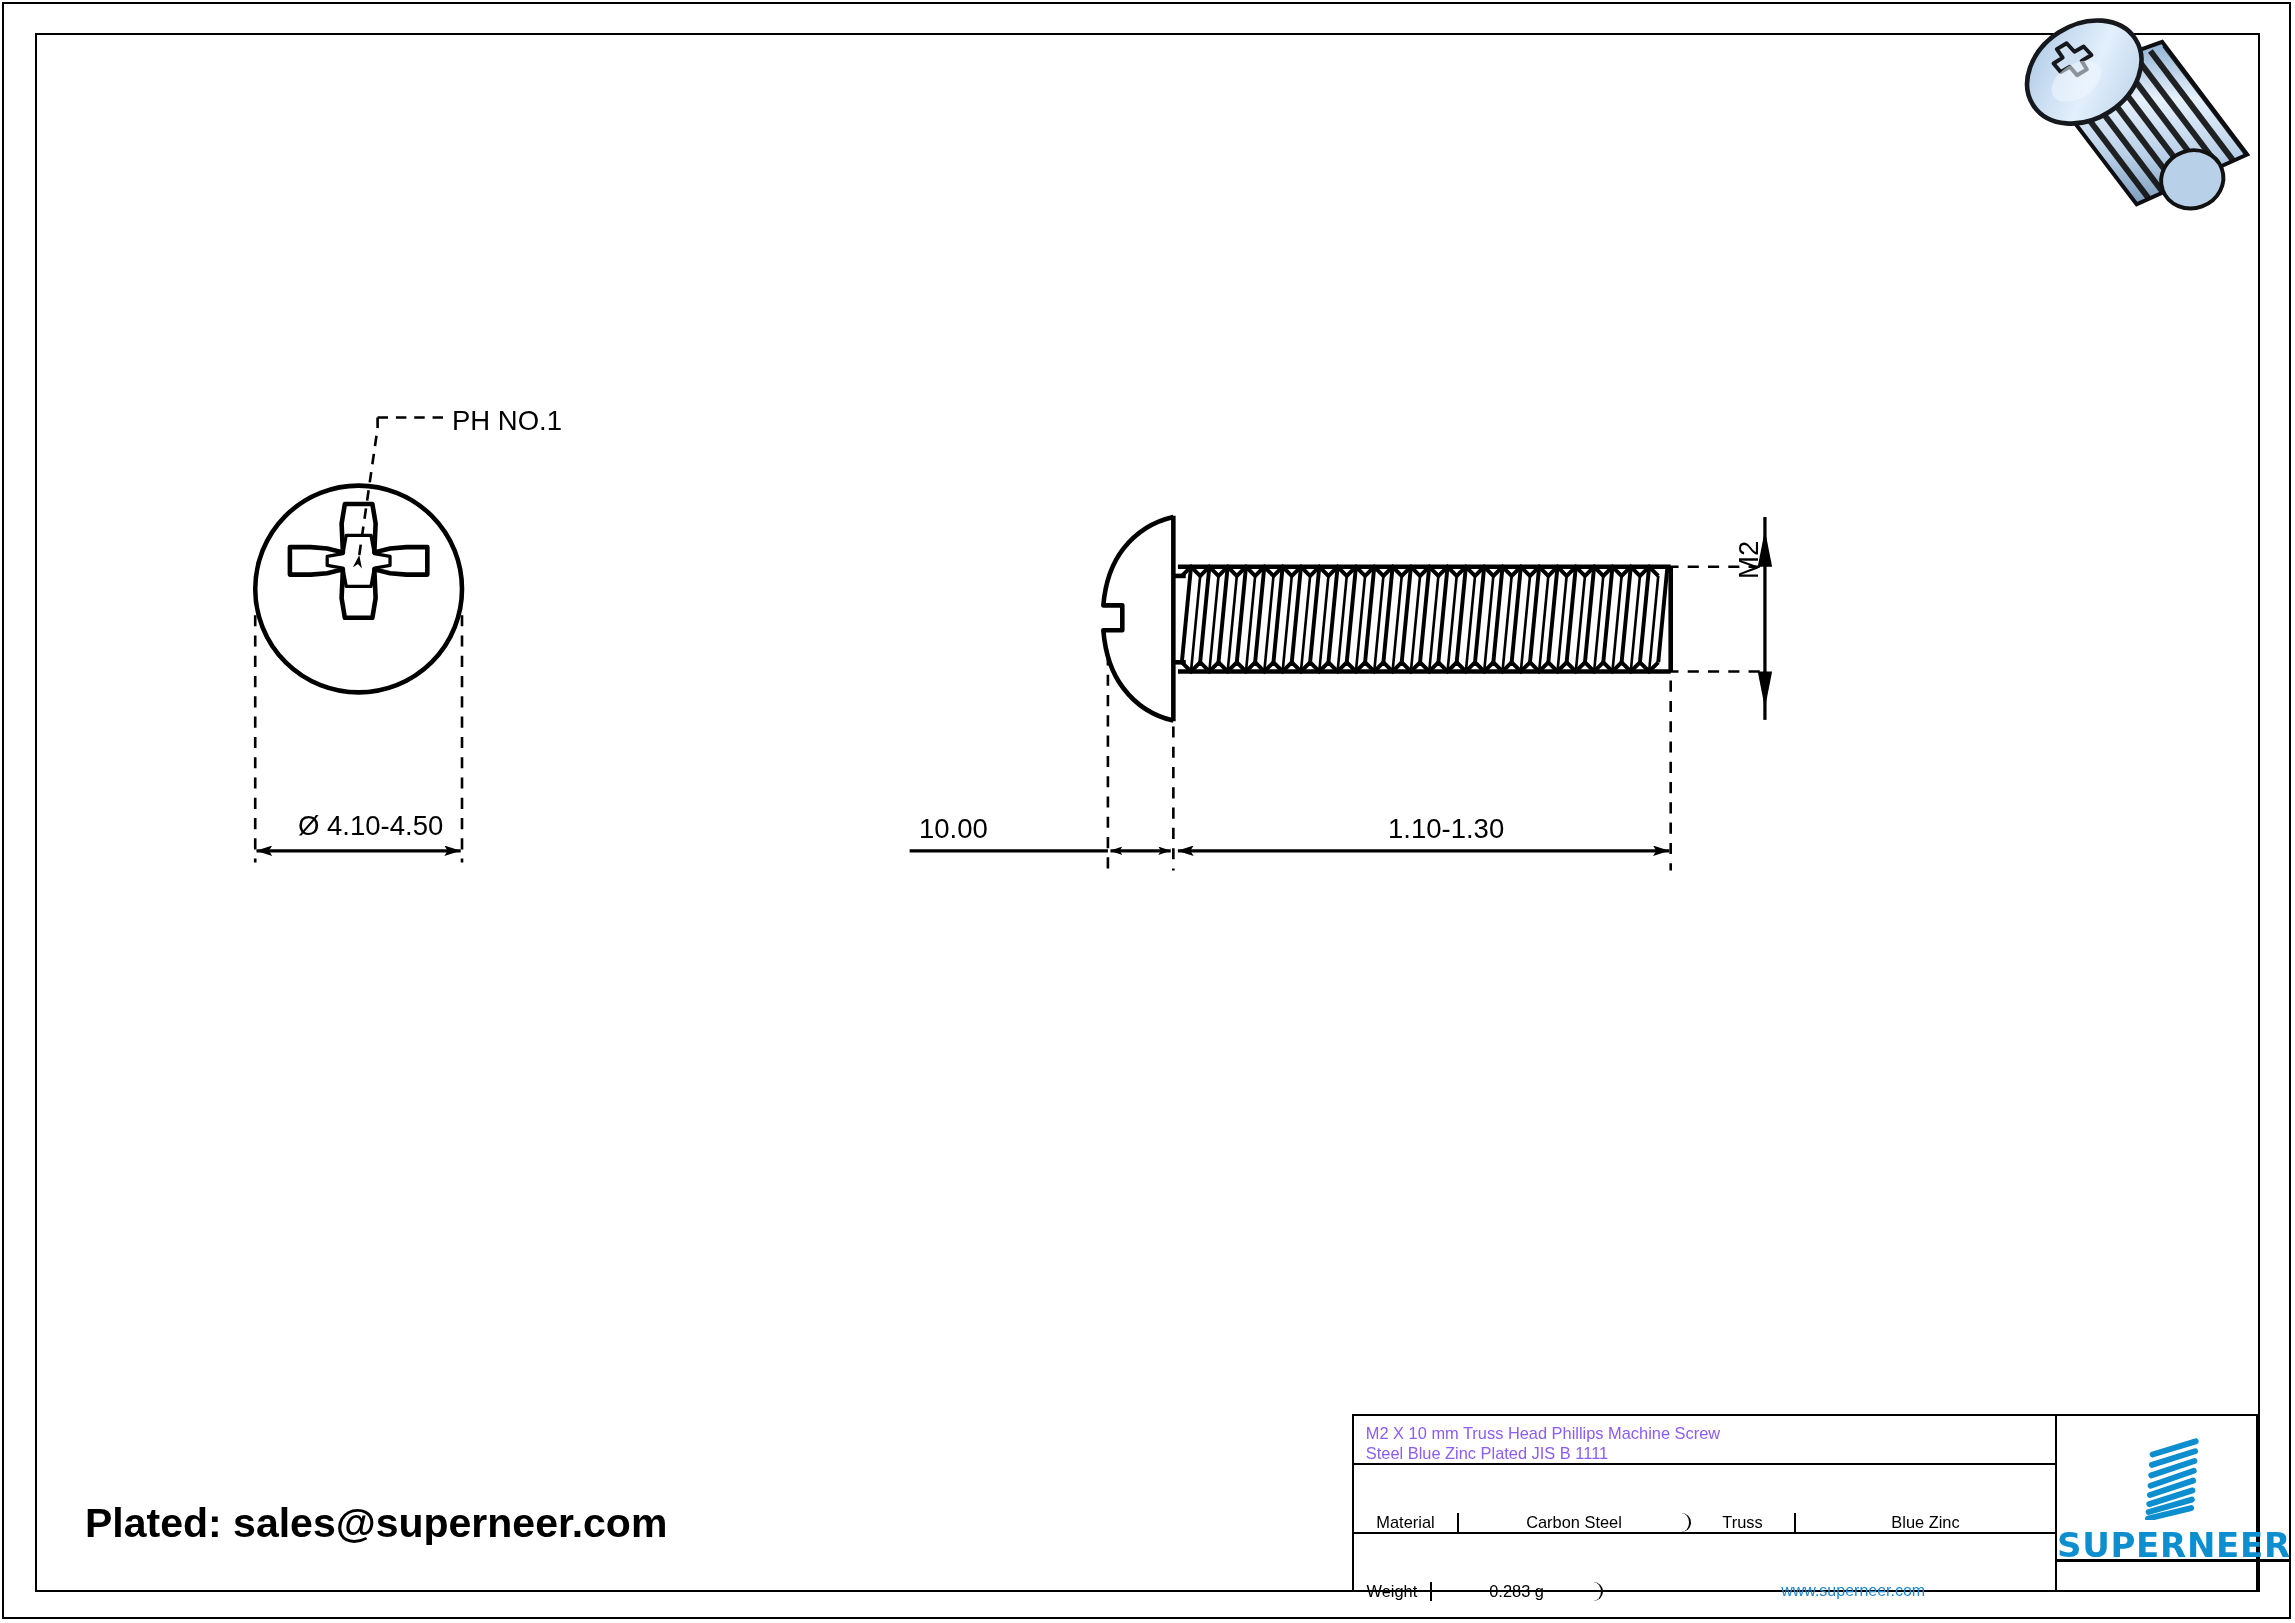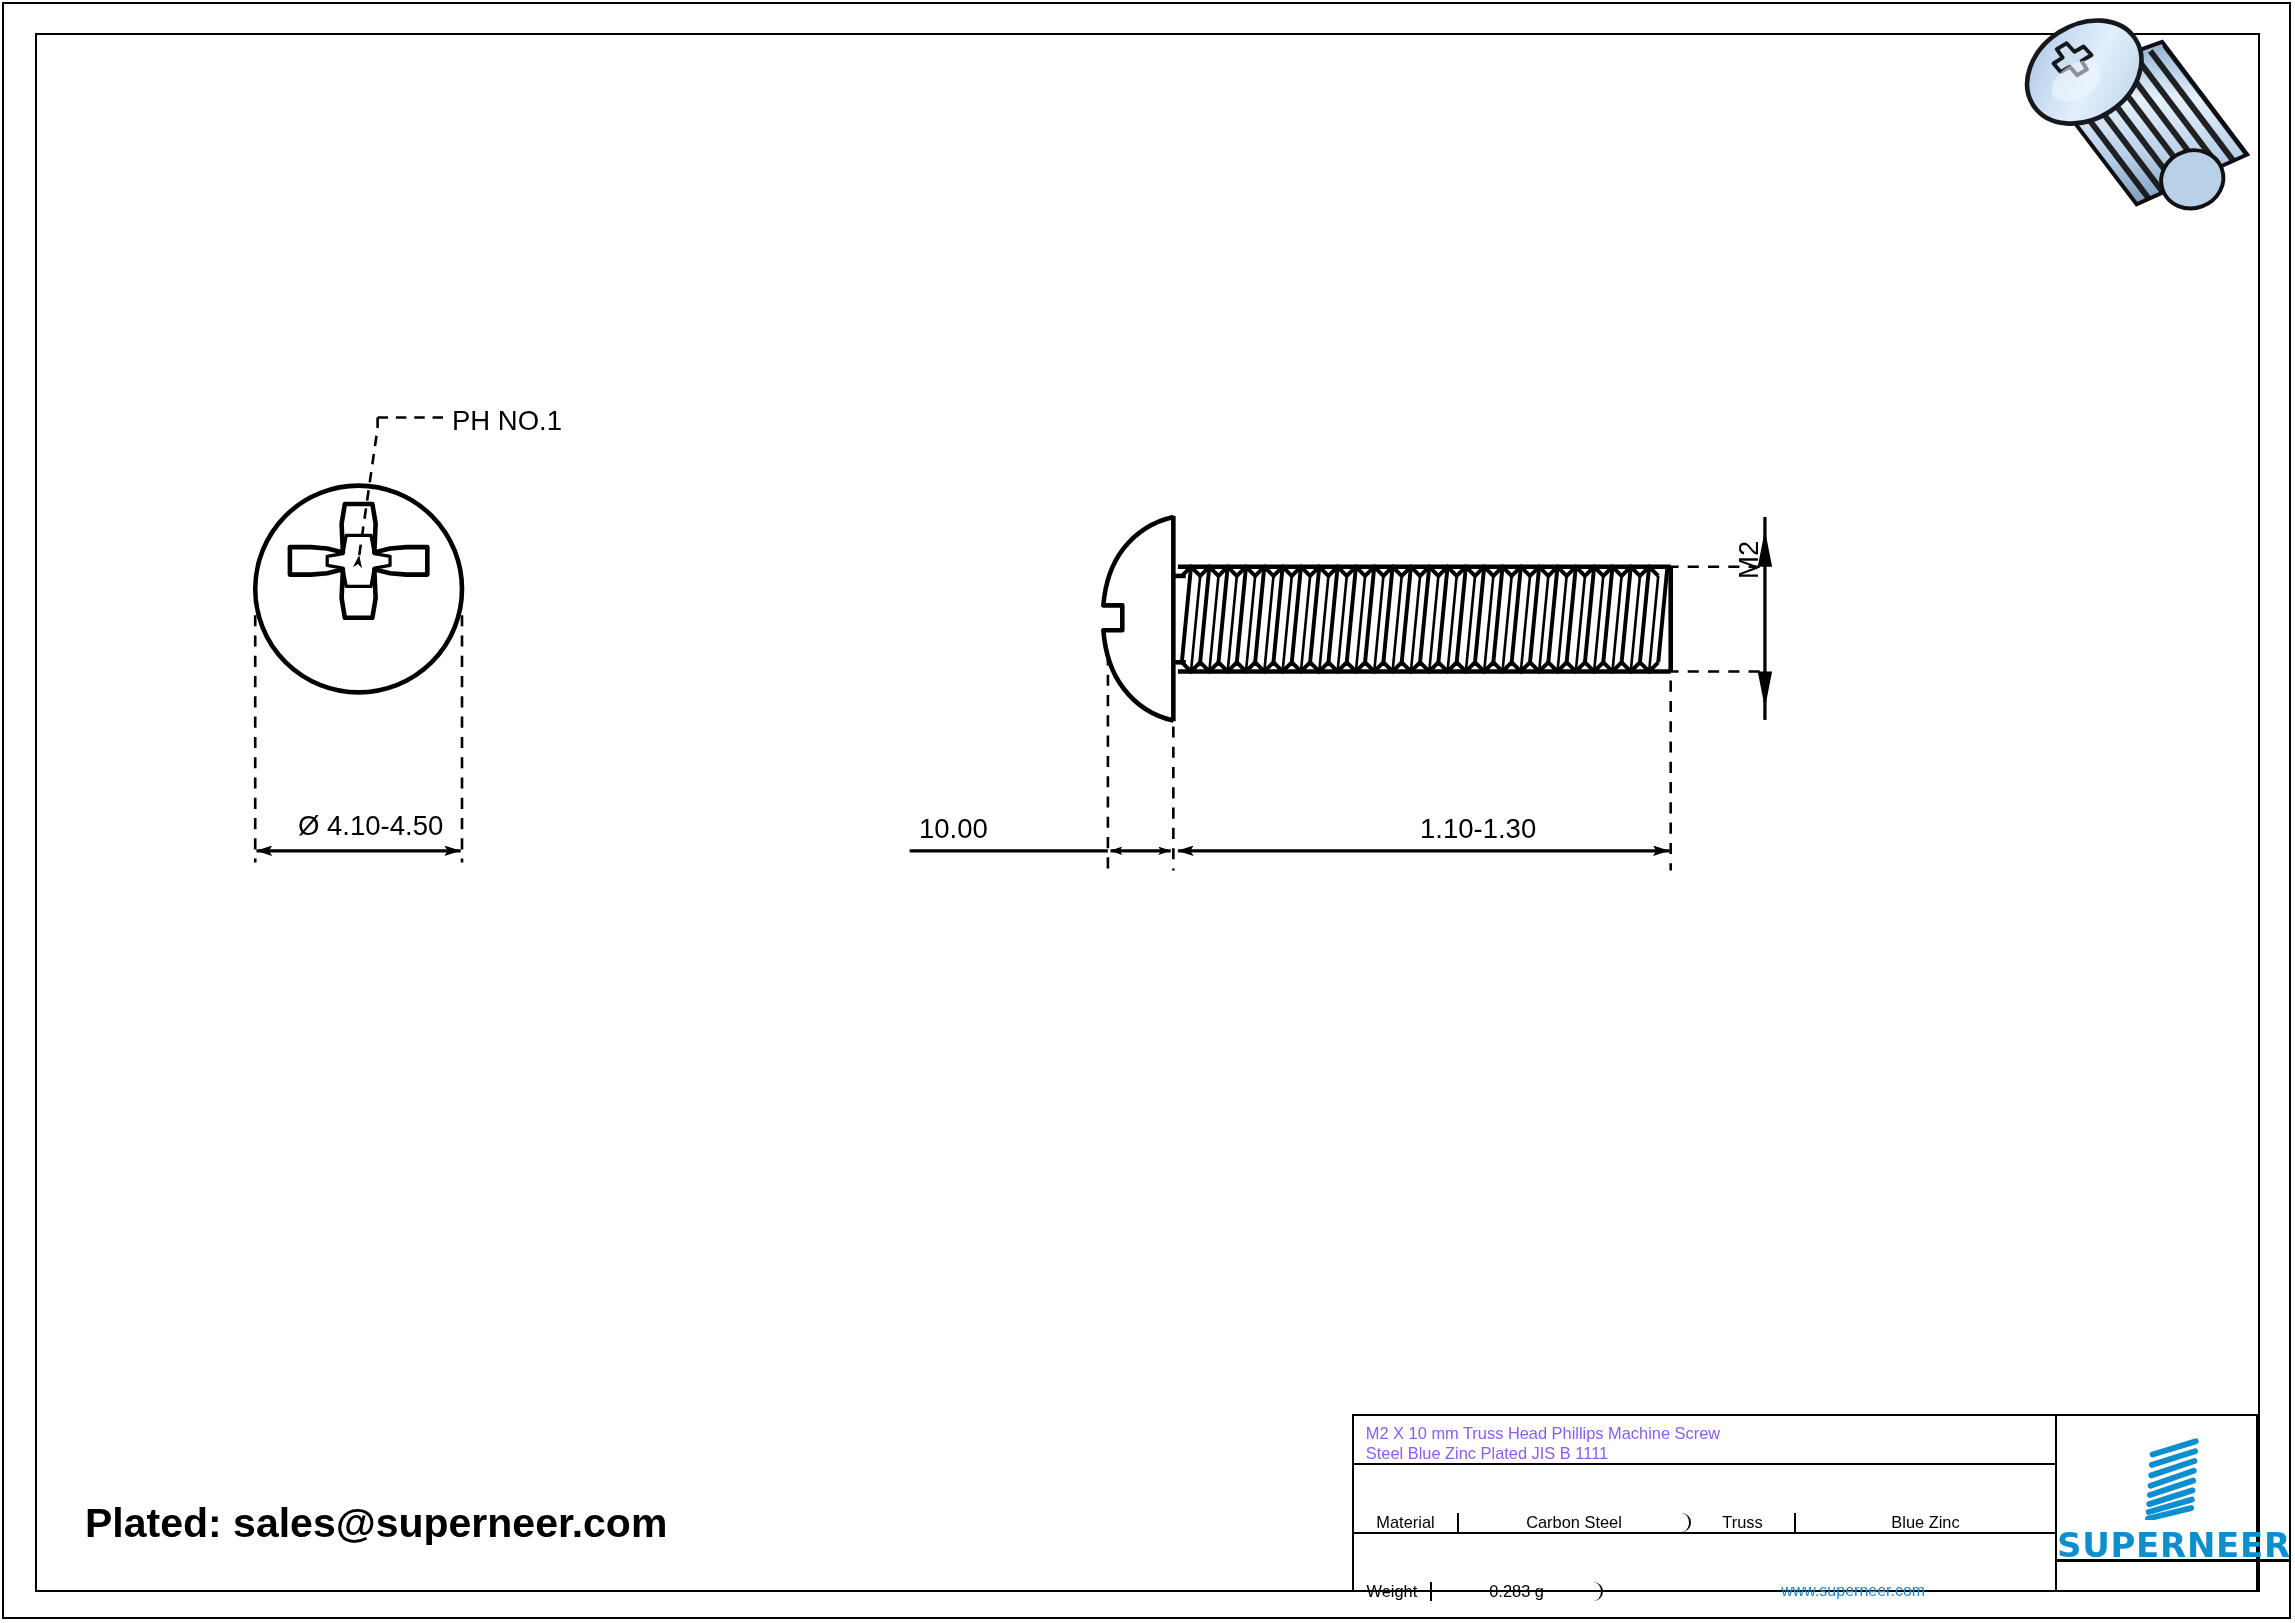--- a/index.html
+++ b/index.html
@@ -152,21 +152,21 @@
   .dim-text {
     position: absolute;
     color: #000;
     font-size: 27.5px;
     white-space: nowrap;
     font-family: "Liberation Sans", sans-serif;
   }
   #label-ph      { left: 452px;  top: 405px; }
   #label-dia     { left: 298px;  top: 810px; }
   #label-len     { left: 919px; top: 813px; }
-  #label-head-h  { left: 1420px; top: 813px; }
+  #label-head-h  { left: 1388px; top: 813px; }
   #label-m2      { left: 1733px; top: 579px;
                    transform: rotate(-90deg); transform-origin: left top; }
 </style>
 </head>
 <body>
 
 <div id="sheet">
 
   <div class="page-border"></div>
   <div class="drawing-frame"></div>

